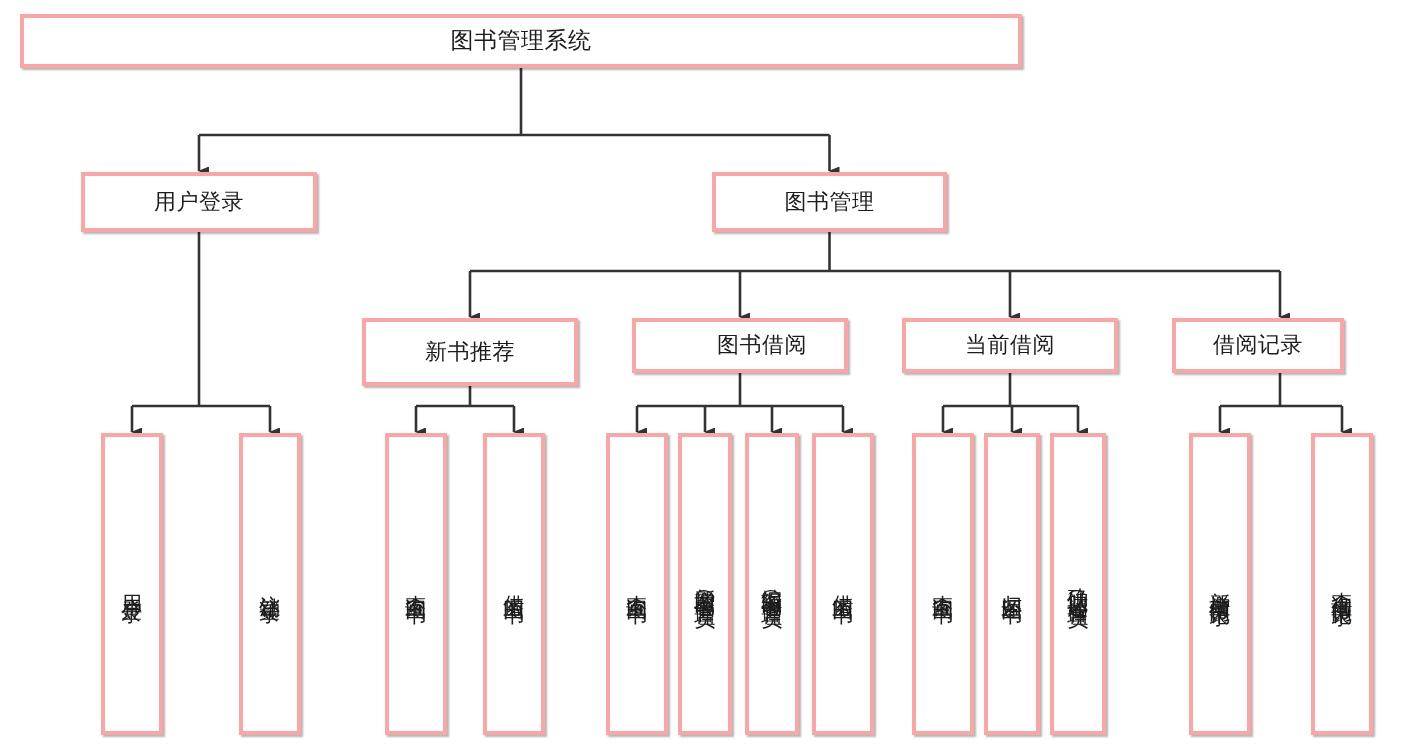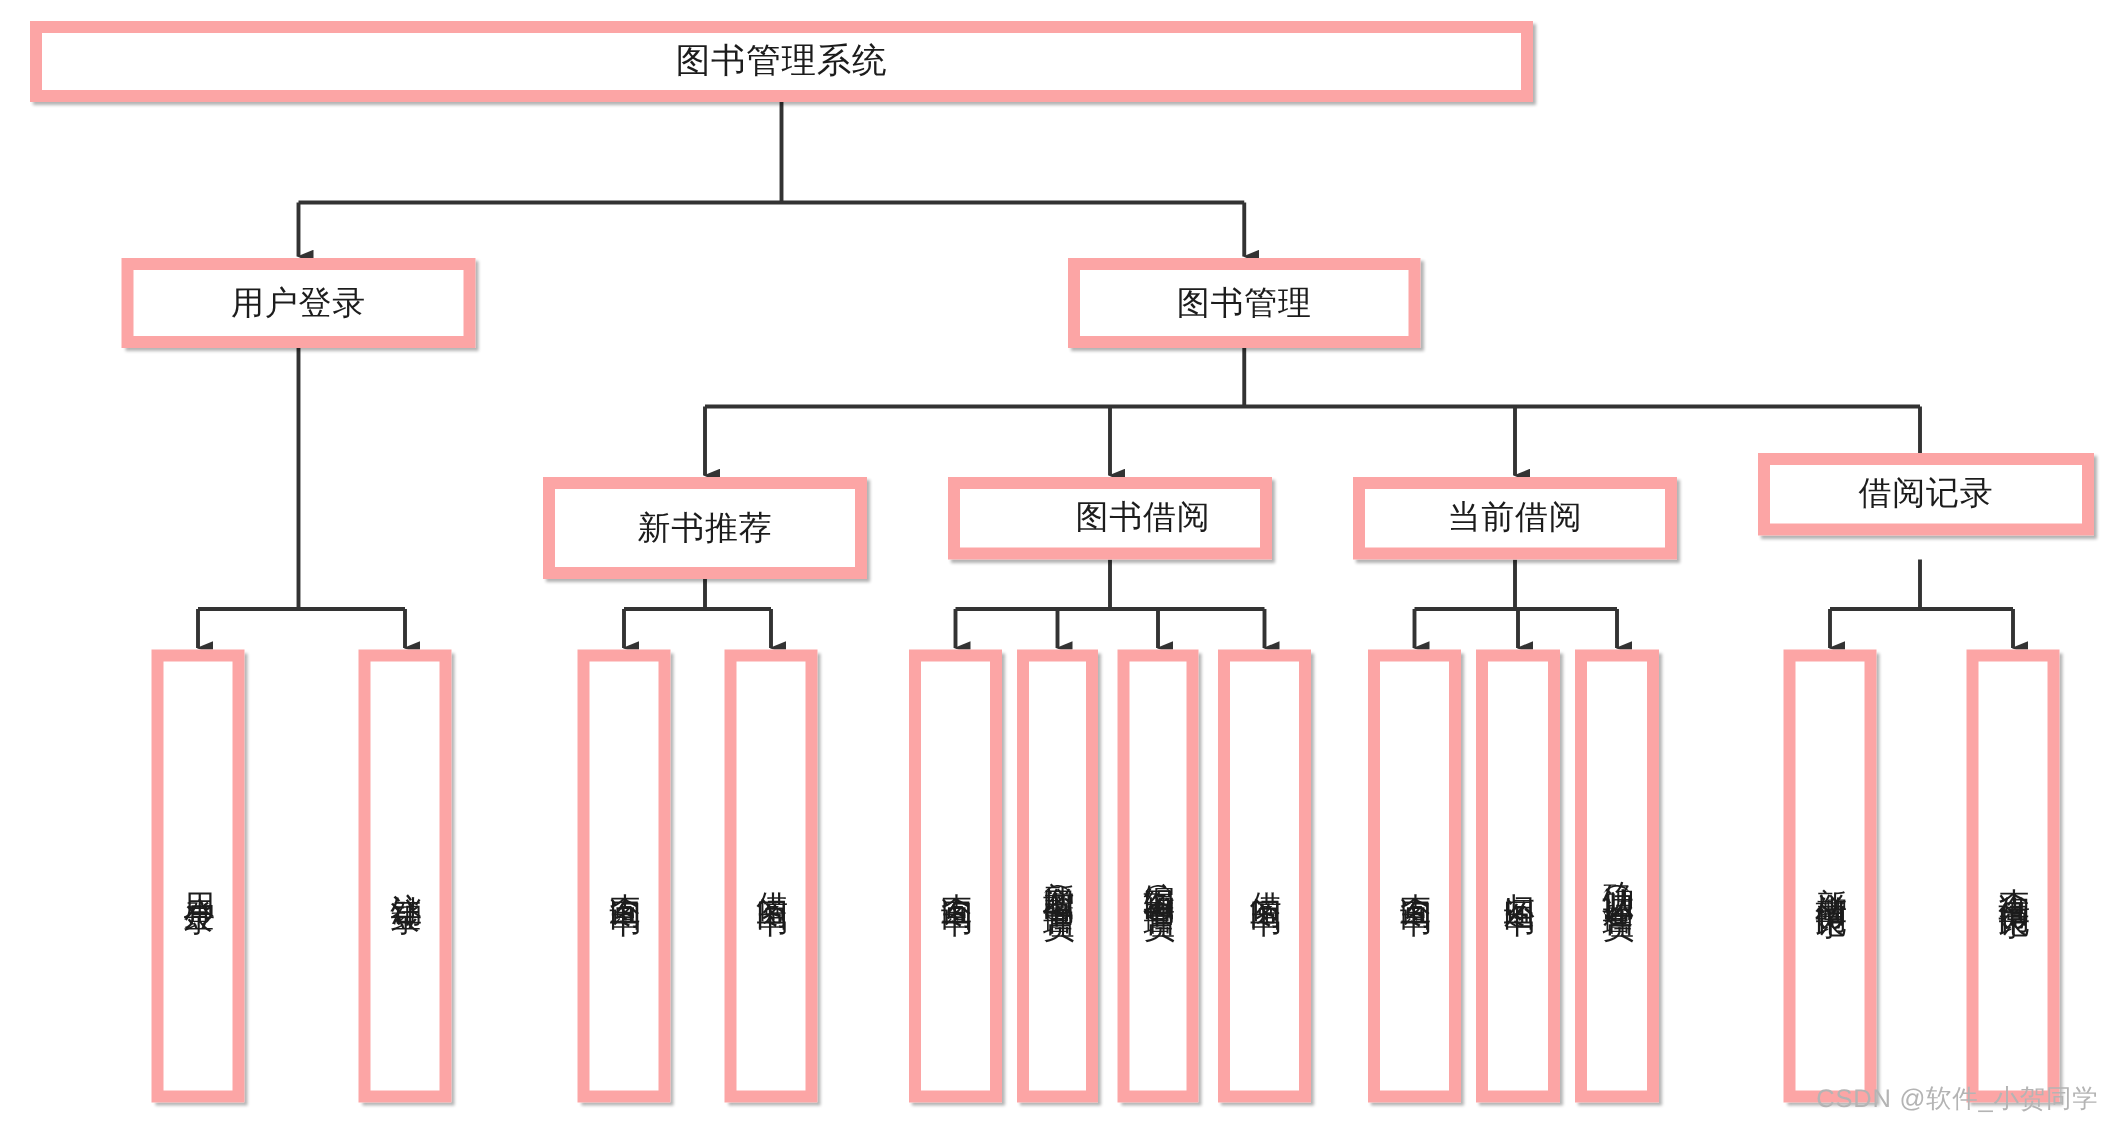--- a/index.html
+++ b/index.html
@@ -25,21 +25,21 @@
     left: 0;
     top: 0;
     width: 1405px;
     height: 747px;
   }
   
   .node-box {
     position: absolute;
     box-sizing: border-box;
     background: #ffffff;
-    border: 8px solid #fca5a5;
+    border: 4px solid #fca5a5;
     box-shadow: 2px 2px 2px rgba(0,0,0,0.30);
     display: flex;
     align-items: center;
     justify-content: center;
     overflow: hidden;
   }
   .node-label {
     color: #1c1c1c;
     font-size: 22px;
     line-height: 1.12;
@@ -127,21 +127,21 @@
       </div>
       <div class="node-box level3" style="left: 362px; top: 318px; width: 216px; height: 68px;">
         <span class="node-label">新书推荐</span>
       </div>
       <div class="node-box level3" style="left: 632px; top: 318px; width: 216px; height: 55px; padding-left: 44px;">
         <span class="node-label">图书借阅</span>
       </div>
       <div class="node-box level3" style="left: 902px; top: 318px; width: 216px; height: 55px;">
         <span class="node-label">当前借阅</span>
       </div>
-      <div class="node-box level3" style="left: 1172px; top: 302px; width: 224px; height: 55px;">
+      <div class="node-box level3" style="left: 1172px; top: 318px; width: 172px; height: 55px;">
         <span class="node-label">借阅记录</span>
       </div>
       <div class="node-box leaf vertical" style="left: 101px; top: 433px; width: 62px; height: 302px;">
         <span class="node-label">用户登录</span>
       </div>
       <div class="node-box leaf vertical" style="left: 239px; top: 433px; width: 62px; height: 302px;">
         <span class="node-label">注销登录</span>
       </div>
       <div class="node-box leaf vertical" style="left: 385px; top: 433px; width: 62px; height: 302px;">
         <span class="node-label">查询图书</span>
@@ -171,14 +171,13 @@
         <span class="node-label">确认归还（管理员）</span>
       </div>
       <div class="node-box leaf vertical" style="left: 1189px; top: 433px; width: 62px; height: 302px;">
         <span class="node-label">新增借阅记录</span>
       </div>
       <div class="node-box leaf vertical" style="left: 1311px; top: 433px; width: 62px; height: 302px;">
         <span class="node-label">查询借阅记录</span>
       </div>
     </div>
 
-  <div class="watermark">CSDN @软件_小贺同学</div>
 </div>
 
 </body></html>

